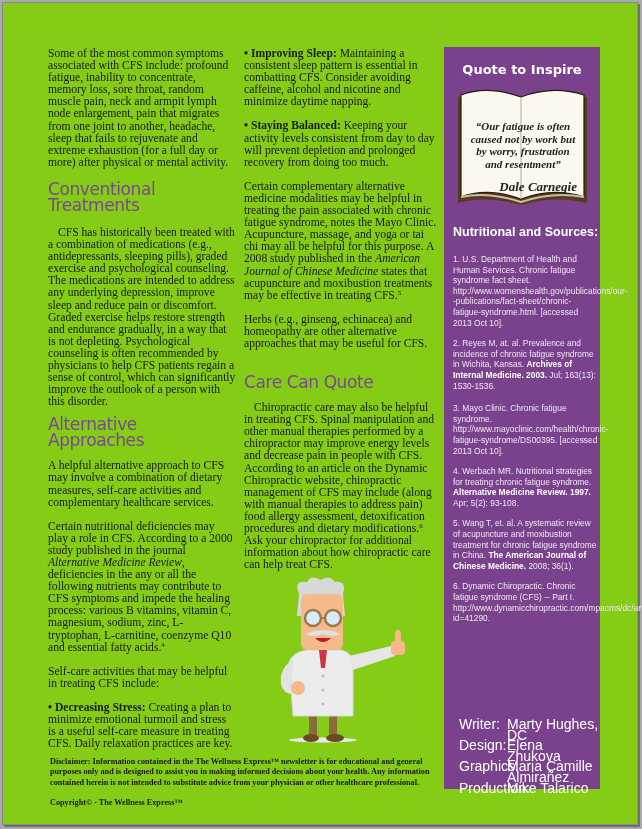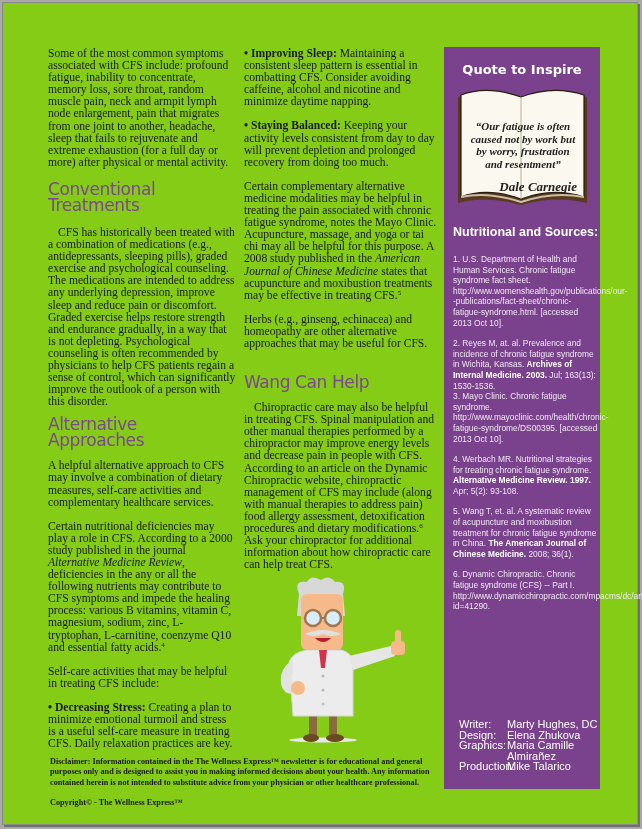--- a/index.html
+++ b/index.html
@@ -45,25 +45,25 @@
     font-size: 13px; color: #222;
   }
   .refs-title {
     position: absolute; left: 9px; top: 178px; font-size: 12.5px; font-weight: bold; color: #fff;
   }
   .refs {
     position: absolute; left: 9px; top: 207px; width: 146px;
     font-size: 8.4px; line-height: 10.6px; color: #f0e8f3;
   }
   .refs p { margin-bottom: 10px; }
-  .refs p.tight { margin-bottom: 0; }
+  .refs p.tight { margin-bottom: 12px; }
   .refs b { color: #fff; }
   .credits {
     position: absolute; left: 15px; top: 672px; width: 140px;
-    font-size: 11px; line-height: 10.6px; color: #fff;
+    font-size: 14px; line-height: 10.6px; color: #fff;
   }
   .credits .row { display: flex; }
   .credits .k { width: 48px; }
   .credits .v { flex: 1; }
   .doctor { position: absolute; left: 268px; top: 573px; width: 150px; height: 168px; }
   .footer {
     position: absolute; left: 47px; top: 754px; width: 395px;
     font-size: 8.2px; line-height: 10.4px; font-weight: bold; color: #1a1a1a;
   }
   .footer p { margin-bottom: 10px; }
@@ -87,21 +87,21 @@
     <p><b>• Decreasing Stress:</b><span> Creating a plan to minimize emotional turmoil and stress is a useful self-care measure in treating CFS.  Daily relaxation practices are key.</span></p>
   </div>
 
   <div class="col col2 serif">
     <p><b>• Improving Sleep:</b><span> Maintaining a consistent sleep pattern is essential in combatting CFS.  Consider avoiding caffeine, alcohol and nicotine and minimize daytime napping.</span></p>
     <p><b>• Staying Balanced:</b><span> Keeping your activity levels consistent from day to day will prevent depletion and prolonged recovery from doing too much.</span></p>
     <p><span>Certain complementary alternative medicine modalities may be helpful in treating the pain associated with chronic fatigue syndrome, notes the Mayo Clinic.  Acupuncture, massage, and yoga or tai chi may all be helpful for this purpose.  A 2008 study published in the </span><em>American Journal of Chinese Medicine</em><span> states that acupuncture and moxibustion treatments may be effective in treating CFS.</span><sup>5</sup></p>
     <p style="margin-bottom:8px">Herbs (e.g., ginseng, echinacea) and homeopathy are other alternative approaches that may be useful for CFS.</p>
     <h2 class="section" style="margin-bottom:12px">
       <br>
-      <span>Wang Can Help</span>
+      <span>Care Can Quote</span>
     </h2>
     <p class="indent"><span>Chiropractic care may also be helpful in treating CFS.  Spinal manipulation and other manual therapies performed by a chiropractor may improve energy levels and decrease pain in people with CFS.  According to an article on the Dynamic Chiropractic website, chiropractic management of CFS may include (along with manual therapies to address pain) food allergy assessment, detoxification procedures and dietary modifications.</span><sup>6</sup><span>  Ask your chiropractor for additional information about how chiropractic care can help treat CFS.</span></p>
   </div>
 
   <div class="doctor">
     <svg width="150" height="168" viewBox="0 0 150 168">
       <ellipse cx="52" cy="164" rx="34" ry="2.5" fill="#e8e8e8"></ellipse>
 
       <rect x="38" y="138" width="8" height="22" fill="#8b6a3e"></rect>
       <rect x="58" y="138" width="8" height="22" fill="#8b6a3e"></rect>

